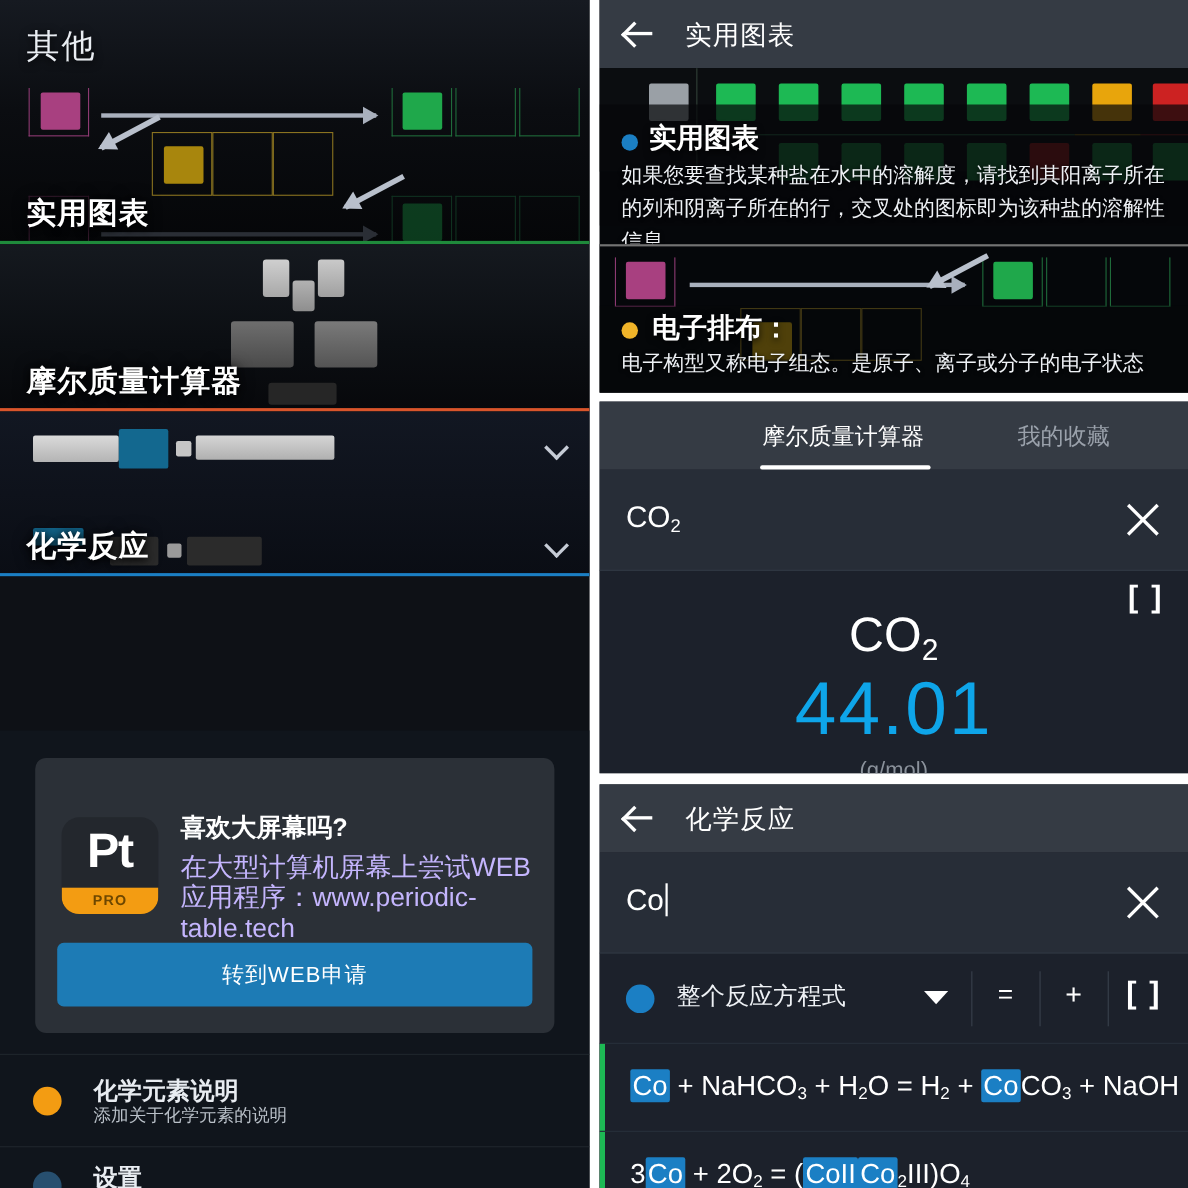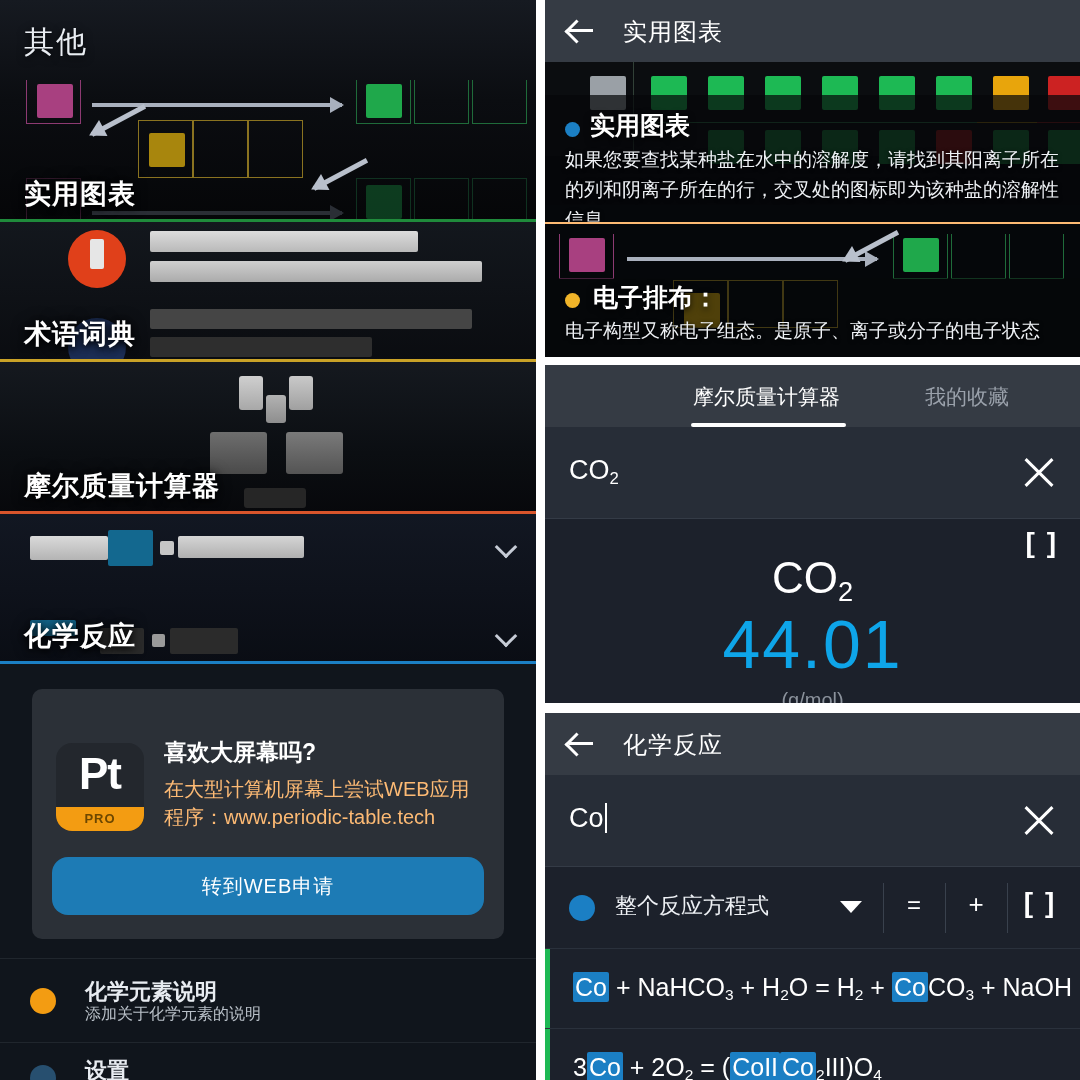--- a/index.html
+++ b/index.html
@@ -89,25 +89,25 @@
     letter-spacing:-1px;
   }
   .pt-logo .pt-pro {
     position:absolute; left:0; right:0; bottom:0; height:24px;
     background:#f39c12; color:#6d4700; font-size:13px; font-weight:bold;
     text-align:center; line-height:24px; letter-spacing:1px;
   }
   .promo-title { position:absolute; left:132px; top:48px; color:#fff; font-size:23px; font-weight:bold; }
   .promo-sub {
     position:absolute; left:132px; top:86px; width:324px;
-    color:#fdba74; font-size:20px; line-height:28px;
+    color:#c4b5fd; font-size:24px; line-height:28px;
   }
   .promo-btn {
     position:absolute; left:20px; top:168px; width:432px; height:58px;
-    background:#1d7bb5; border-radius:16px; color:#fff; font-size:20px;
+    background:#1d7bb5; border-radius:6px; color:#fff; font-size:20px;
     display:flex; align-items:center; justify-content:center;
     letter-spacing:1px;
   }
   .menu-item { position:absolute; left:0; width:536px; }
   .menu-sep { position:absolute; left:0; width:536px; height:1px; background:#20262d; }
   .dot { position:absolute; border-radius:50%; }
   .mi-title { position:absolute; color:#e8ecf1; font-size:22px; font-weight:bold; }
   .mi-sub { position:absolute; color:#b9c0c8; font-size:16px; }
 
   
@@ -217,32 +217,20 @@
         <div class="arrow" style="left:92px;top:103px;width:250px;"></div>
         <div class="arrow dark" style="left:92px;top:211px;width:250px;"></div>
         <div class="arrow-d" style="left:92px;top:132px;transform:rotate(-28deg);"></div>
         <div class="arrow-d" style="left:314px;top:186px;transform:rotate(-28deg);"></div>
       </div>
 
       <div class="card-title">实用图表</div>
       <div class="card-rule" style="background:#1f8a3b"></div>
     </div>
 
-    <div class="card" id="card-dict">
-      <div class="dict-av" style="left:68px;top:8px;width:58px;height:58px;background:#e0401a;">
-        <div style="position:absolute;left:22px;top:9px;width:14px;height:30px;background:#e6e6e6;border-radius:2px;"></div>
-      </div>
-      <div class="dict-av" style="left:68px;top:96px;width:58px;height:58px;background:#1c2e55;"></div>
-      <div class="bar" style="left:150px;top:9px;width:268px;height:21px;background:linear-gradient(180deg,#dcdcdc,#b9b9b9);"></div>
-      <div class="bar" style="left:150px;top:39px;width:332px;height:21px;background:linear-gradient(180deg,#cfcfcf,#ababab);"></div>
-      <div class="bar" style="left:150px;top:87px;width:322px;height:20px;background:#454545;"></div>
-      <div class="bar" style="left:150px;top:115px;width:222px;height:20px;background:#2e2e2e;"></div>
-      <div class="card-title">术语词典</div>
-      <div class="card-rule" style="background:#c9a227"></div>
-    </div>
 
     <div class="card" id="card-molar">
       <div class="blk" style="left:239px;top:14px;width:24px;height:34px;background:linear-gradient(180deg,#cfcfcf,#a8a8a8);"></div>
       <div class="blk" style="left:289px;top:14px;width:24px;height:34px;background:linear-gradient(180deg,#c9c9c9,#a0a0a0);"></div>
       <div class="blk" style="left:266px;top:33px;width:20px;height:28px;background:linear-gradient(180deg,#b2b2b2,#8e8e8e);"></div>
       <div class="blk" style="left:210px;top:70px;width:57px;height:42px;background:linear-gradient(180deg,#6e6e6e,#4a4a4a);"></div>
       <div class="blk" style="left:286px;top:70px;width:57px;height:42px;background:linear-gradient(180deg,#7a7a7a,#545454);"></div>
       <div class="blk" style="left:244px;top:126px;width:62px;height:20px;background:#262626;"></div>
       <div class="card-title">摩尔质量计算器</div>
       <div class="card-rule" style="background:#d9552b"></div>
@@ -322,21 +310,21 @@
       <div class="sq" style="left:448px;top:68px;background:#1a7a3a;"></div>
       <div class="sq" style="left:503px;top:68px;background:#1a7a3a;"></div>
     </div>
 
     <div style="position:absolute;top:95px;left:0;width:535px;height:110px;background:rgba(5,7,10,.72)">
       <div class="ov-dot" style="left:20px;top:27px;background:#1b7fc4;"></div>
       <div class="ov-title" style="left:45px;top:14px;">实用图表</div>
       <div class="ov-body" style="left:20px;top:50px;width:500px;">如果您要查找某种盐在水中的溶解度，请找到其阳离子所在的列和阴离子所在的行，交叉处的图标即为该种盐的溶解性信息。</div>
     </div>
 
-    <div style="position:absolute;top:222px;left:0;width:535px;height:135px;background:#05070a;overflow:hidden;border-top:2px solid #fdba74;">
+    <div style="position:absolute;top:222px;left:0;width:535px;height:135px;background:#05070a;overflow:hidden;border-top:2px solid #737373;">
       <div class="cell" style="left:14px;top:10px;width:55px;height:45px;border-color:#8d3a72;border-top:none;">
         <i style="background:#a84080;left:9px;top:4px;"></i>
       </div>
       <div class="cell" style="left:348px;top:10px;width:55px;height:45px;border-color:#1f6b3a;border-top:none;">
         <i style="background:#1fa84b;left:9px;top:4px;"></i>
       </div>
       <div class="cell" style="left:406px;top:10px;width:55px;height:45px;border-color:#1f6b3a;border-top:none;"></div>
       <div class="cell" style="left:464px;top:10px;width:55px;height:45px;border-color:#1f6b3a;border-top:none;"></div>
       <div class="cell" style="left:128px;top:56px;width:55px;height:48px;border-color:#8a7320;">
         <i style="background:#a8860d;left:10px;top:12px;"></i>

